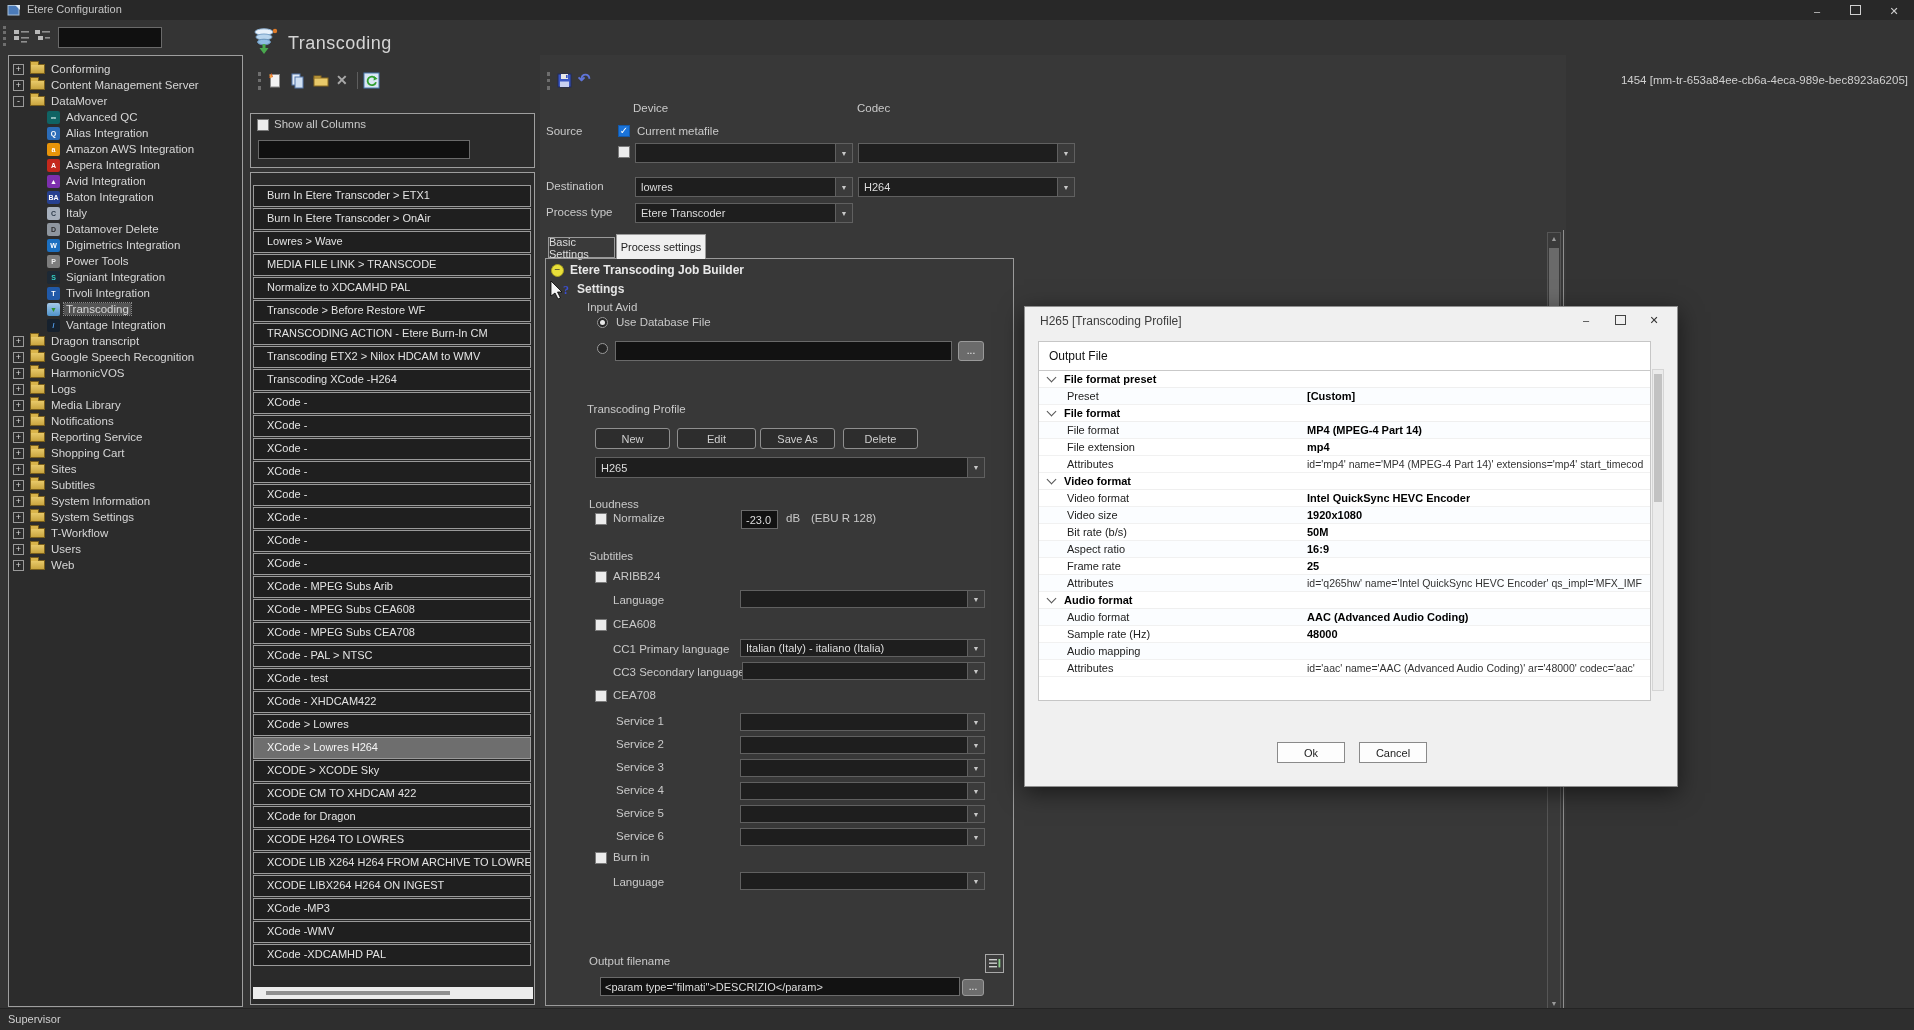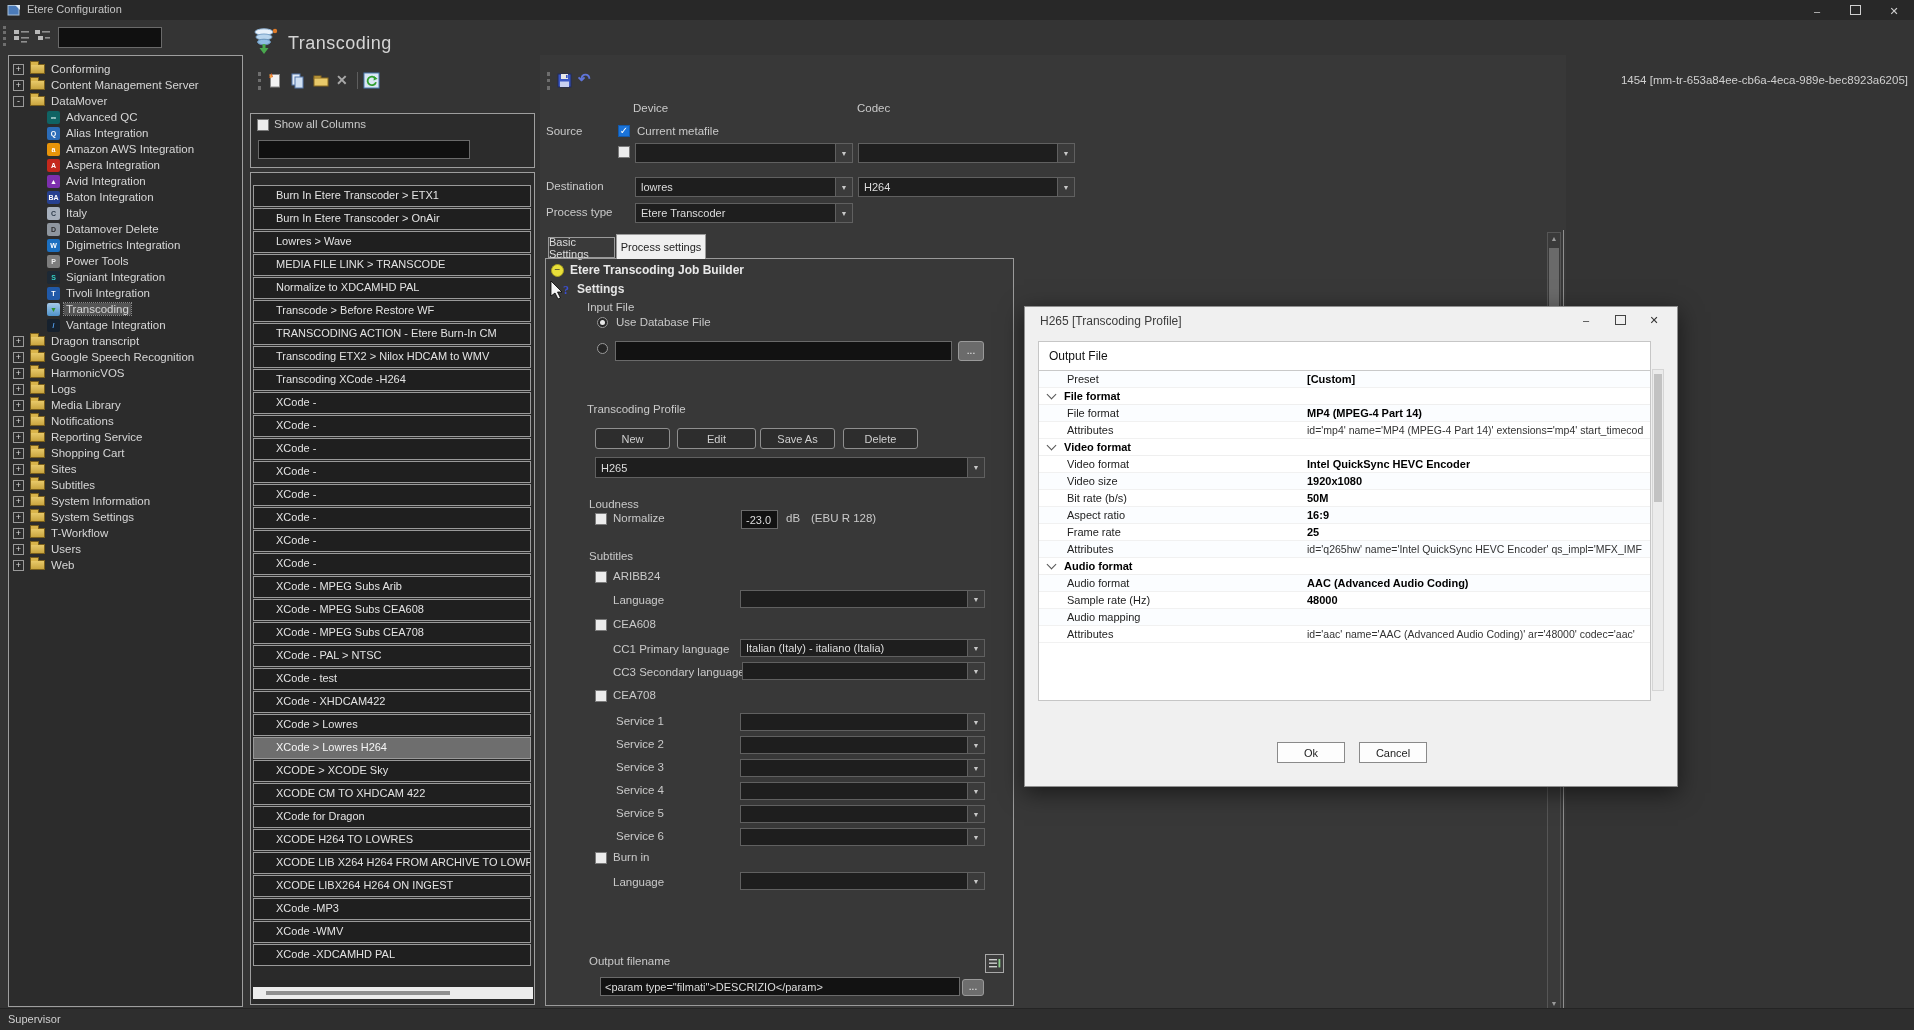--- a/index.html
+++ b/index.html
@@ -30,21 +30,21 @@
           border:1px solid #7a5f1c;position:relative;box-sizing:border-box;flex:0 0 auto;}
   .folder::before{content:'';position:absolute;left:-1px;top:-4px;width:7px;height:3px;
           background:#d9b44a;border:1px solid #7a5f1c;border-bottom:none;}
   .tspace{width:38px;flex:0 0 auto;}
   .leaficon{width:13px;height:13px;border-radius:2px;font-size:7px;font-weight:bold;display:flex;
             align-items:center;justify-content:center;flex:0 0 auto;}
   .tlabel{margin-left:6px;font-size:11.5px;color:#d6d6d6;white-space:nowrap;}
   .tlabelsel{background:#545454;outline:1px dotted #8a8a8a;padding:0 2px;margin-left:4px;}
   
   .arow{height:20px;border:1px solid #9a9a9a;background:#1f1f1f;color:#e3e3e3;font-size:11px;
-        line-height:19px;padding-left:22px;margin-bottom:1px;white-space:nowrap;overflow:hidden;box-sizing:content-box;}
+        line-height:19px;padding-left:13px;margin-bottom:1px;white-space:nowrap;overflow:hidden;box-sizing:content-box;}
   .asel{background:#6e6e6e;color:#f5f5f5;}
   
   .tab{position:absolute;box-sizing:border-box;font-size:11px;display:flex;align-items:center;justify-content:center;}
   .tab.inactive{background:#3a3a3a;border:1px solid #9a9a9a;color:#ddd;}
   .tab.active{background:#f0f0f0;border:1px solid #9a9a9a;border-bottom:none;color:#222;z-index:3;}
   
   .dialog{background:#f0f0f0;border:1px solid #8f8f8f;box-shadow:0 6px 22px rgba(0,0,0,.55);box-sizing:border-box;}
   .dlgbtn{font-size:11px;color:#333;width:34px;height:22px;display:flex;align-items:center;justify-content:center;}
   .wbtn{background:#fdfdfd;border:1px solid #8a8a8a;font-size:11px;color:#222;display:flex;
         align-items:center;justify-content:center;box-sizing:border-box;}
@@ -396,21 +396,21 @@
 <span class="abs" style="left:551px;top:264px;width:13px;height:13px;border-radius:50%;background:#e8df3a;border:1px solid #a8a020;
              box-sizing:border-box;color:#333;font-size:10px;line-height:10px;text-align:center;">−</span>
 <span class="abs" style="left:570px;top:263px;font-size:12px;font-weight:bold;color:#e9e9e9;">Etere Transcoding Job Builder</span>
 
 <svg class="abs" style="left:550px;top:281px;" width="24" height="22" viewBox="0 0 24 22">
   <polygon points="1,0 1,15 5,12 8,18 10.5,17 7.5,11 12,11" fill="#f5f5f5" stroke="#000" stroke-width="0.8"></polygon>
   <text x="13" y="13" font-size="12" font-weight="bold" fill="#3b4fd4" font-family="Liberation Serif,serif">?</text>
 </svg>
 <span class="abs" style="left:577px;top:282px;font-size:12px;font-weight:bold;color:#e4e4e4;">Settings</span>
 
-<span class="abs lbl" style="left:587px;top:301px;">Input File</span>
+<span class="abs lbl" style="left:587px;top:301px;">Input Avid</span>
 <span class="abs radio sel" style="left:597px;top:317px;"></span>
 <span class="abs lbl" style="left:616px;top:316px;">Use Database File</span>
 <span class="abs radio" style="left:597px;top:343px;"></span>
 <input class="abs tinput" style="left: 615px; top: 341px; width: 337px; height: 20px;">
 <div class="abs" style="left:958px;top:341px;width:26px;height:20px;background:#6b6b6b;border:1px solid #9a9a9a;border-radius:3px;
             box-sizing:border-box;color:#eee;font-size:10px;text-align:center;line-height:17px;">
   <span>...</span>
 </div>
 
 <span class="abs lbl" style="left:587px;top:403px;">Transcoding Profile</span>
@@ -533,33 +533,41 @@
     <div class="dlgbtn">–</div>
     <div class="dlgbtn">
       <span style="width:9px;height:8px;border:1px solid #444;display:block;"></span>
     </div>
     <div class="dlgbtn">✕</div>
   </div>
 
   <div style="position:absolute;left:13px;top:34px;width:613px;height:360px;background:#fff;border:1px solid #c6c6c6;box-sizing:border-box;">
     <span style="position:absolute;left:10px;top:7px;font-size:12px;color:#111;">Output File</span>
     <div id="prop-grid" style="position:absolute;left:0;top:28px;width:100%;border-top:1px solid #c9c9c9;overflow:hidden;">
+        <div class="gcat">
+          <span class="chev"></span>
+          <span class="gcatlbl">File format preset</span>
+        </div>
         <div class="grow galt">
           <span class="glbl">Preset</span>
           <span class="gval b">[Custom]</span>
         </div>
         <div class="gcat">
           <span class="chev"></span>
           <span class="gcatlbl">File format</span>
         </div>
         <div class="grow galt">
           <span class="glbl">File format</span>
           <span class="gval b">MP4 (MPEG-4 Part 14)</span>
         </div>
         <div class="grow">
+          <span class="glbl">File extension</span>
+          <span class="gval b">mp4</span>
+        </div>
+        <div class="grow">
           <span class="glbl">Attributes</span>
           <span class="gval attr">id='mp4' name='MP4 (MPEG-4 Part 14)' extensions='mp4' start_timecod</span>
         </div>
         <div class="gcat">
           <span class="chev"></span>
           <span class="gcatlbl">Video format</span>
         </div>
         <div class="grow">
           <span class="glbl">Video format</span>
           <span class="gval b">Intel QuickSync HEVC Encoder</span>

